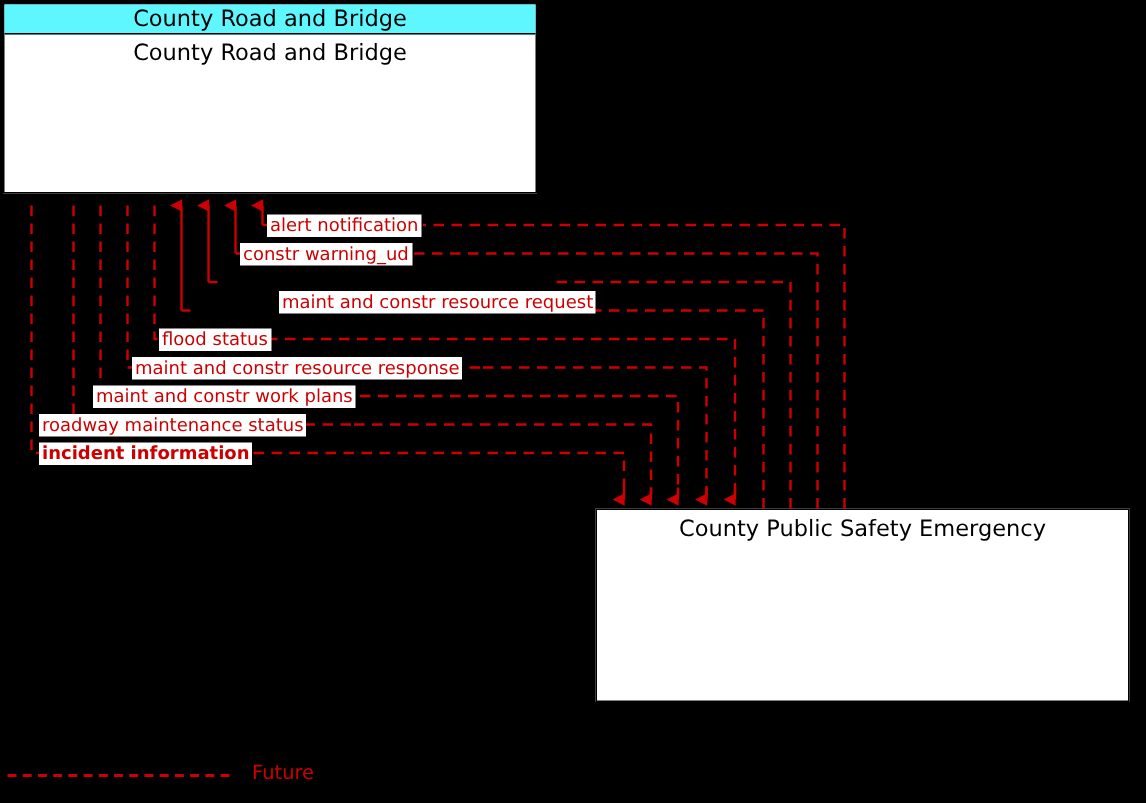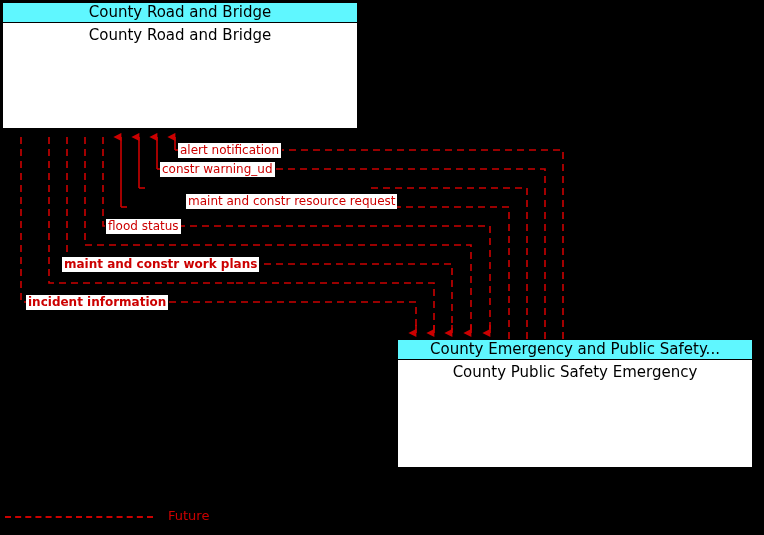--- a/index.html
+++ b/index.html
@@ -121,21 +121,20 @@
 <body>
 
 <div id="stage">
 
   <div class="entity" id="box-road-bridge">
     <div class="ent-head">County Road and Bridge</div>
     <div class="ent-name">County Road and Bridge</div>
   </div>
 
   <div class="entity" id="box-public-safety">
-    <div class="ent-head">County Emergency and Public Safety...</div>
     <div class="ent-name">County Public Safety Emergency</div>
   </div>
 
   <svg id="flows" width="764" height="535" viewBox="0 0 764 535">
     <defs>
       <marker id="arrow-up" markerWidth="9" markerHeight="9" refX="4.5" refY="8.2" orient="auto" markerUnits="userSpaceOnUse">
         <path d="M4.5,0.6 L8.6,8.6 L0.4,8.6 Z" fill="#CC0000"></path>
       </marker>
       <marker id="arrow-down" markerWidth="9" markerHeight="9" refX="4.5" refY="0.8" orient="auto" markerUnits="userSpaceOnUse">
         <path d="M4.5,8.4 L0.4,0.4 L8.6,0.4 Z" fill="#CC0000"></path>
@@ -184,23 +183,25 @@
 
   <div class="flow-label" style="left:178px; top:143px;">alert notification</div>
 
   <div class="flow-label" style="left:160px; top:162px;">constr warning_ud</div>
 
   <div class="flow-label" style="left:142px; top:194px;margin-left:44px;">maint and constr resource request</div>
 
 
   <div class="flow-label" style="left:106px; top:219px;">flood status</div>
 
-
-  <div class="flow-label" style="left:62px; top:257px;font-weight:bold;">maint and constr work plans</div>
-
+  <div class="flow-label" style="left:88px; top:238px;">maint and constr resource response</div>
+
+  <div class="flow-label" style="left:62px; top:257px;">maint and constr work plans</div>
+
+  <div class="flow-label" style="left:26px; top:276px;">roadway maintenance status</div>
 
   <div class="flow-label" style="left:26px; top:295px;font-weight:bold;">incident information</div>
 
   <div id="legend">
     <div id="legend-line"></div>
     <div id="legend-text">Future</div>
   </div>
 
 </div>
 

